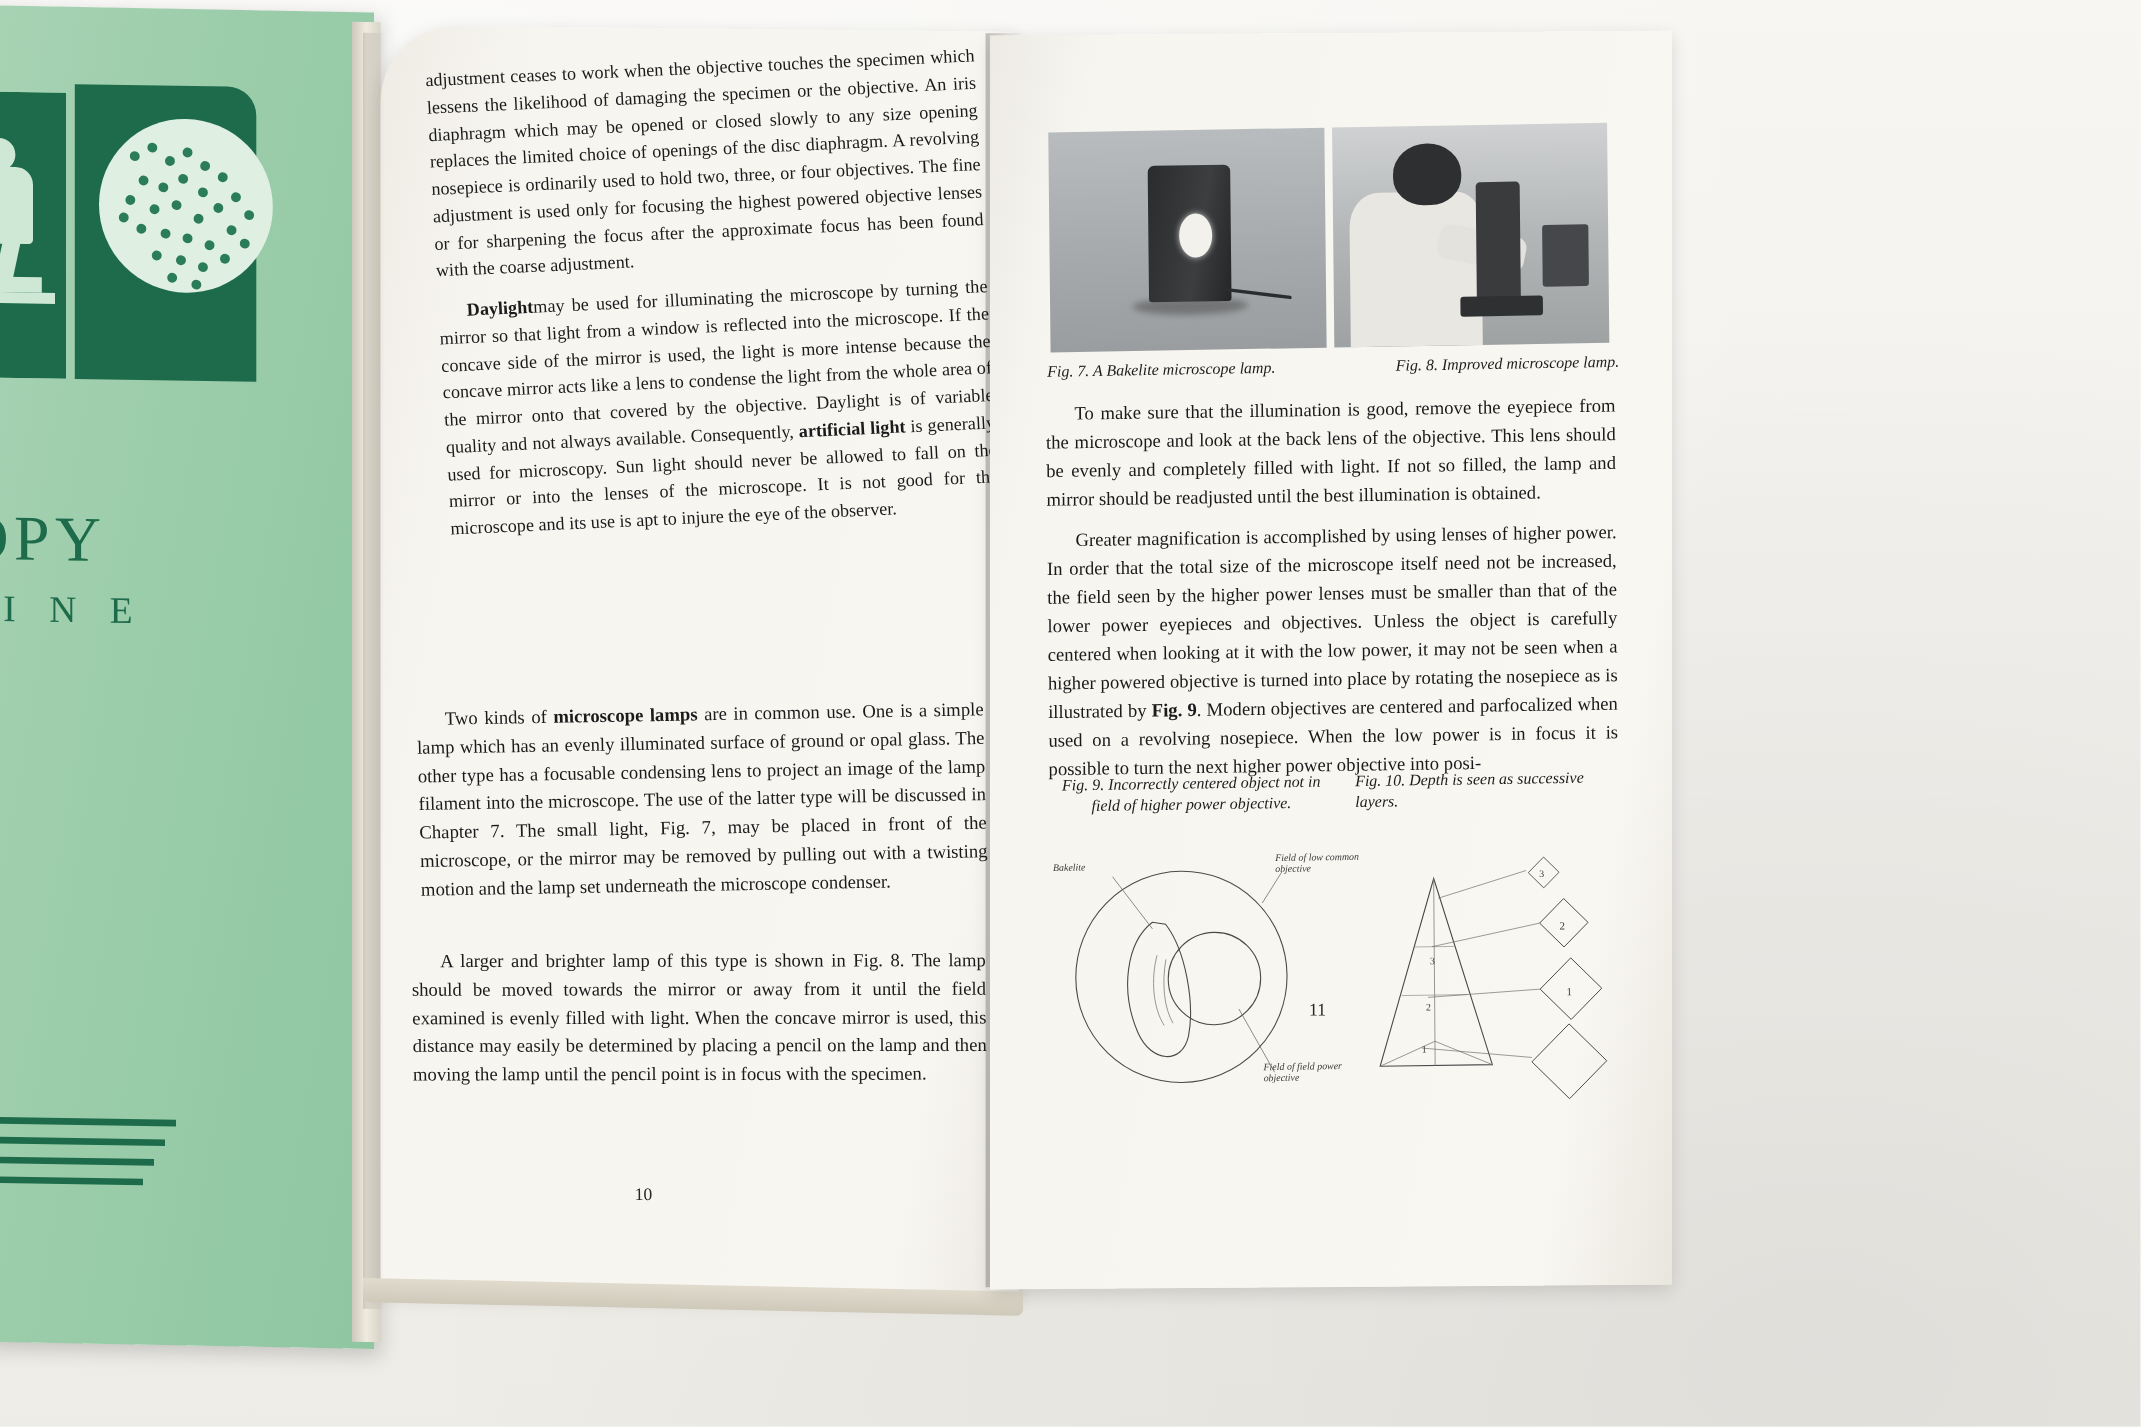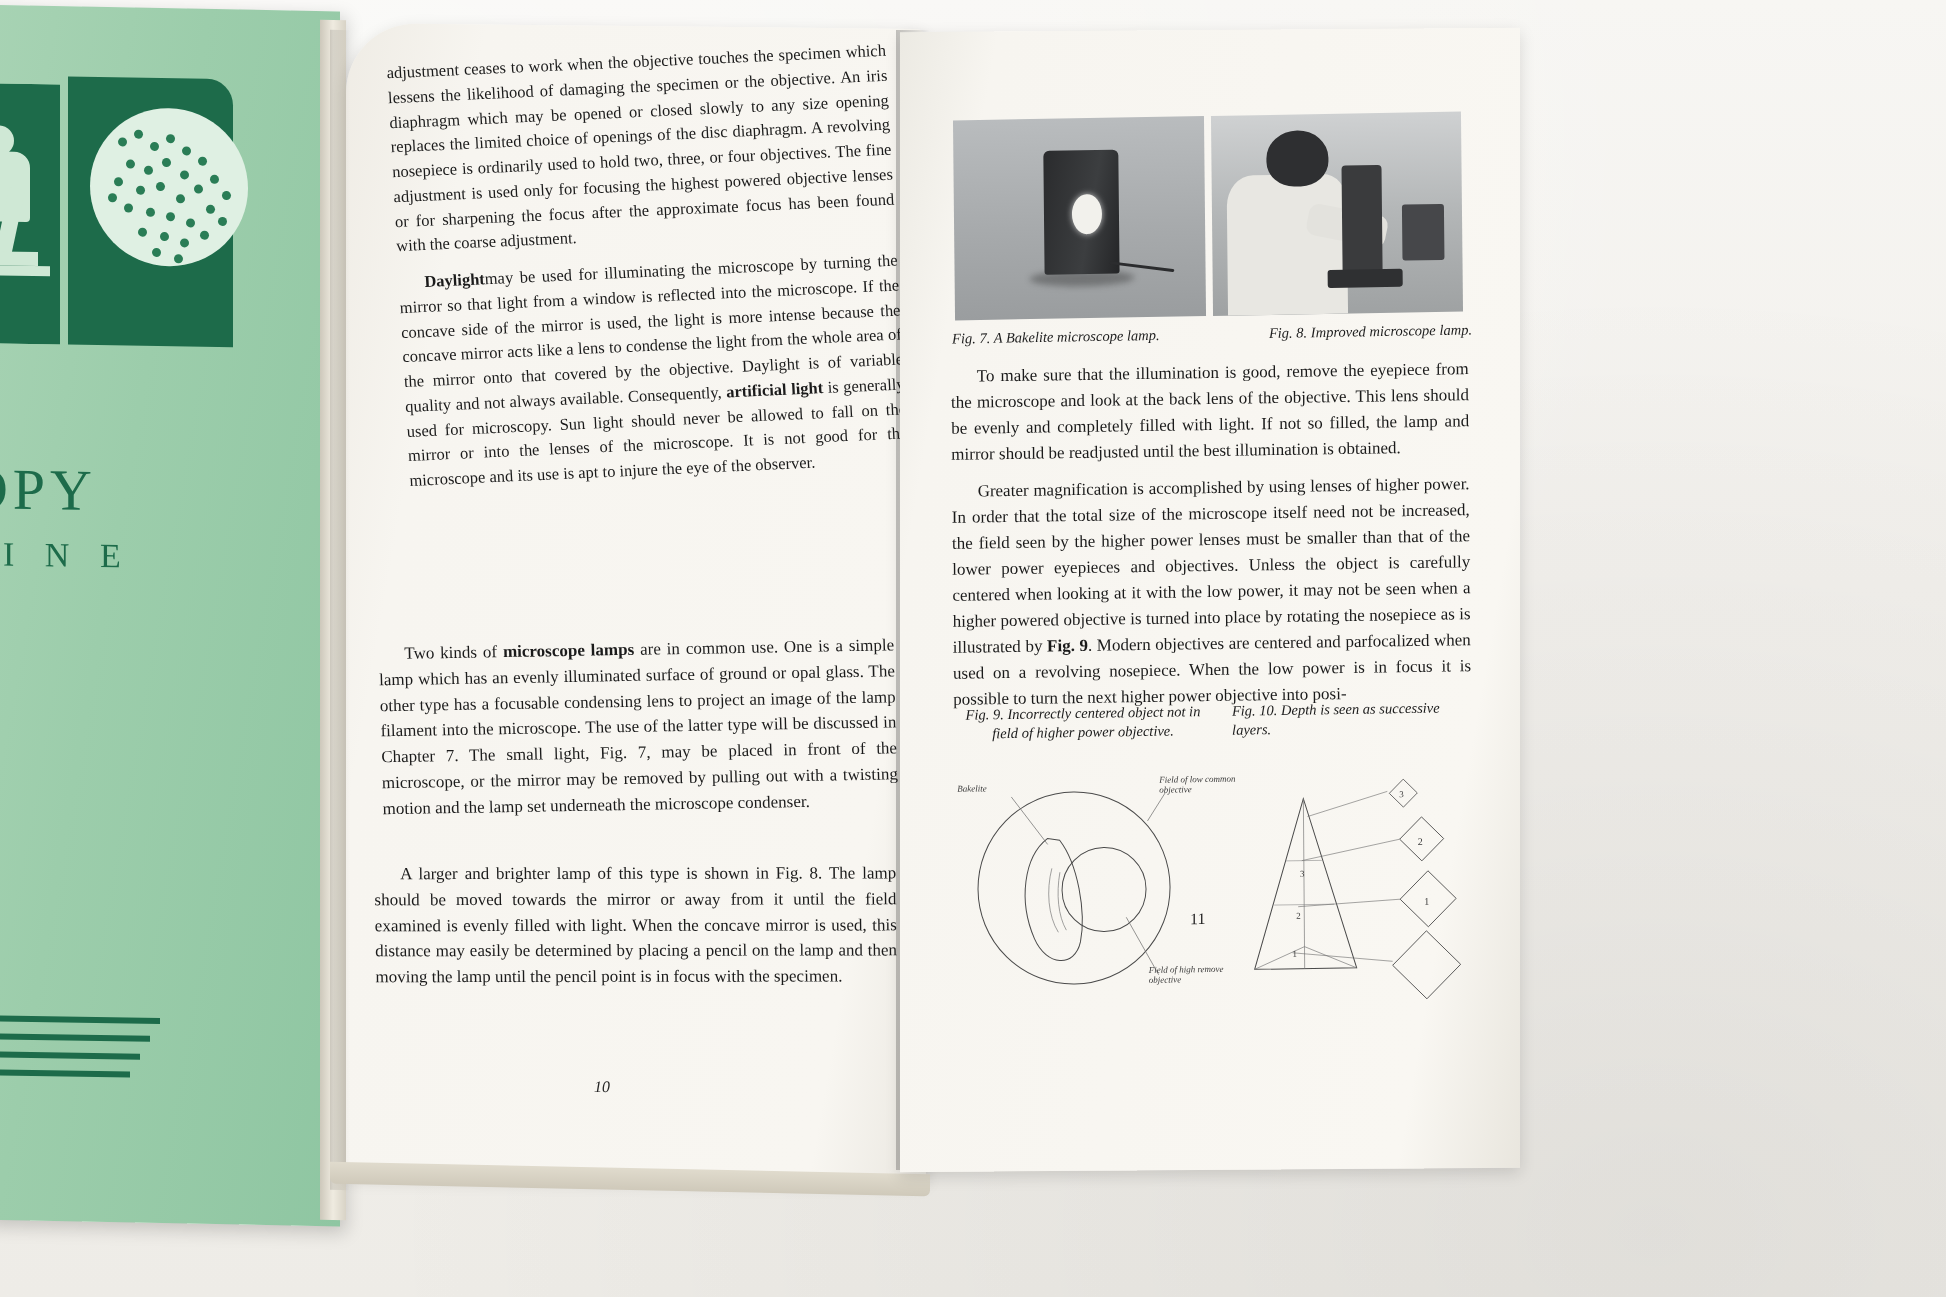--- a/index.html
+++ b/index.html
@@ -230,26 +230,25 @@
     width: 522px;
     color: #1b1b1b;
     font-size: 17px;
     line-height: 1.52;
     text-align: justify;
     transform: rotate(-0.7deg);
     transform-origin: left top;
   }
   .folio-left {
     position: absolute;
-    left: 248px;
+    left: 231px;
     top: 1052px;
     font-size: 16px;
     color: #262626;
     transform: rotate(-0.6deg);
-    font-style: italic;
   }
 
   
   .rp-figs {
     position: absolute;
     left: 54px;
     top: 86px;
     width: 508px;
     height: 200px;
     display: flex;
@@ -574,18 +573,18 @@
         <text x="448" y="42" font-size="9" fill="#3a3a3a" font-family="Liberation Serif, serif">3</text>
         <text x="466" y="90" font-size="10" fill="#3a3a3a" font-family="Liberation Serif, serif">2</text>
         <text x="472" y="150" font-size="10" fill="#3a3a3a" font-family="Liberation Serif, serif">1</text>
         <text x="348" y="120" font-size="9" fill="#3a3a3a" font-family="Liberation Serif, serif">3</text>
         <text x="344" y="162" font-size="9" fill="#3a3a3a" font-family="Liberation Serif, serif">2</text>
         <text x="340" y="200" font-size="9" fill="#3a3a3a" font-family="Liberation Serif, serif">1</text>
       </svg>
 
       <div class="lbl" style="left:6px;top:22px">Bakelite</div>
       <div class="lbl" style="left:208px;top:16px;width:80px">Field of low common objective</div>
-      <div class="lbl" style="left:196px;top:206px;width:88px">Field of high remove objective</div>
+      <div class="lbl" style="left:196px;top:206px;width:88px">Field of field power objective</div>
     </div>
 
     <div class="folio-right">11</div>
   </div>
 </div>
 
 </body></html>

